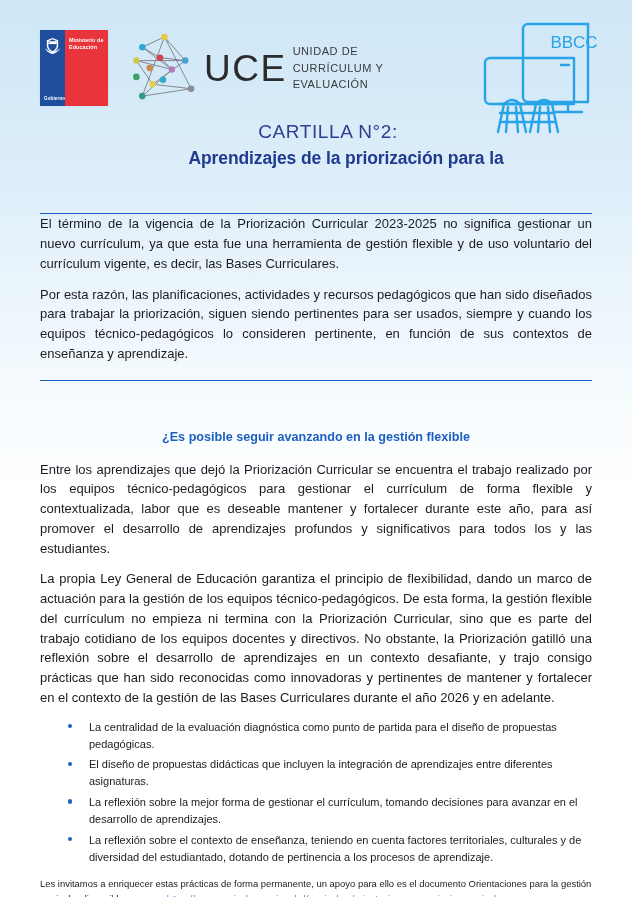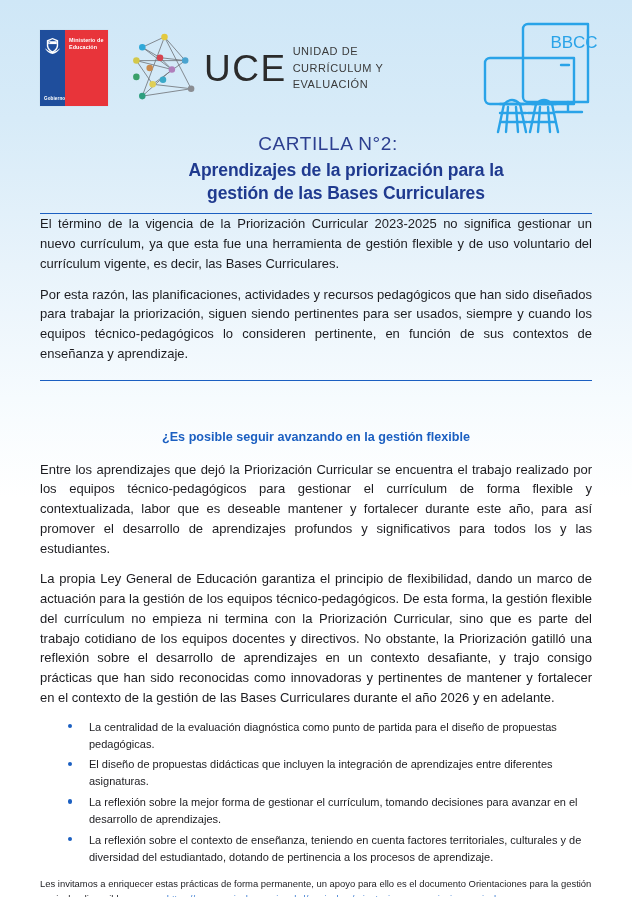--- a/index.html
+++ b/index.html
@@ -110,21 +110,21 @@
     top: 12px;
     width: 122px;
     height: 128px;
   }
 
   
   #title-block {
     position: absolute;
     left: 0;
     right: 0;
-    top: 132px;
+    top: 120px;
     text-align: center;
     margin-left: 24px;
   }
   #cartilla-label {
     font-size: 19px;
     color: #2c3f90;
     letter-spacing: 0.6px;
     font-weight: 400;
     line-height: 1.25;
   }
@@ -275,21 +275,20 @@
         <path d="M18 101 h26 M46 101 h26 M19 110 h26 M47 110 h26"></path>
         <path d="M26 95 l-2 25 M34 95 l2 25 M58 95 l-2 25 M66 95 l2 25"></path>
       </g>
       <text x="92" y="36" text-anchor="middle" fill="#29a3e8" font-family="Liberation Sans, sans-serif" font-size="17">BBCC</text>
     </svg>
 
     <div id="title-block">
       <div id="cartilla-label">CARTILLA N°2:</div>
       <div id="cartilla-title">
         <div>Aprendizajes de la priorización para la</div>
-        <div>gestión de las Bases Curriculares</div>
       </div>
     </div>
   </div>
 
   <div class="rule"></div>
 
   <div id="content">
 
     <div>
       <p class="body">El término de la vigencia de la Priorización Curricular 2023-2025 no significa gestionar un nuevo currículum, ya que esta fue una herramienta de gestión flexible y de uso voluntario del currículum vigente, es decir, las Bases Curriculares.</p>

